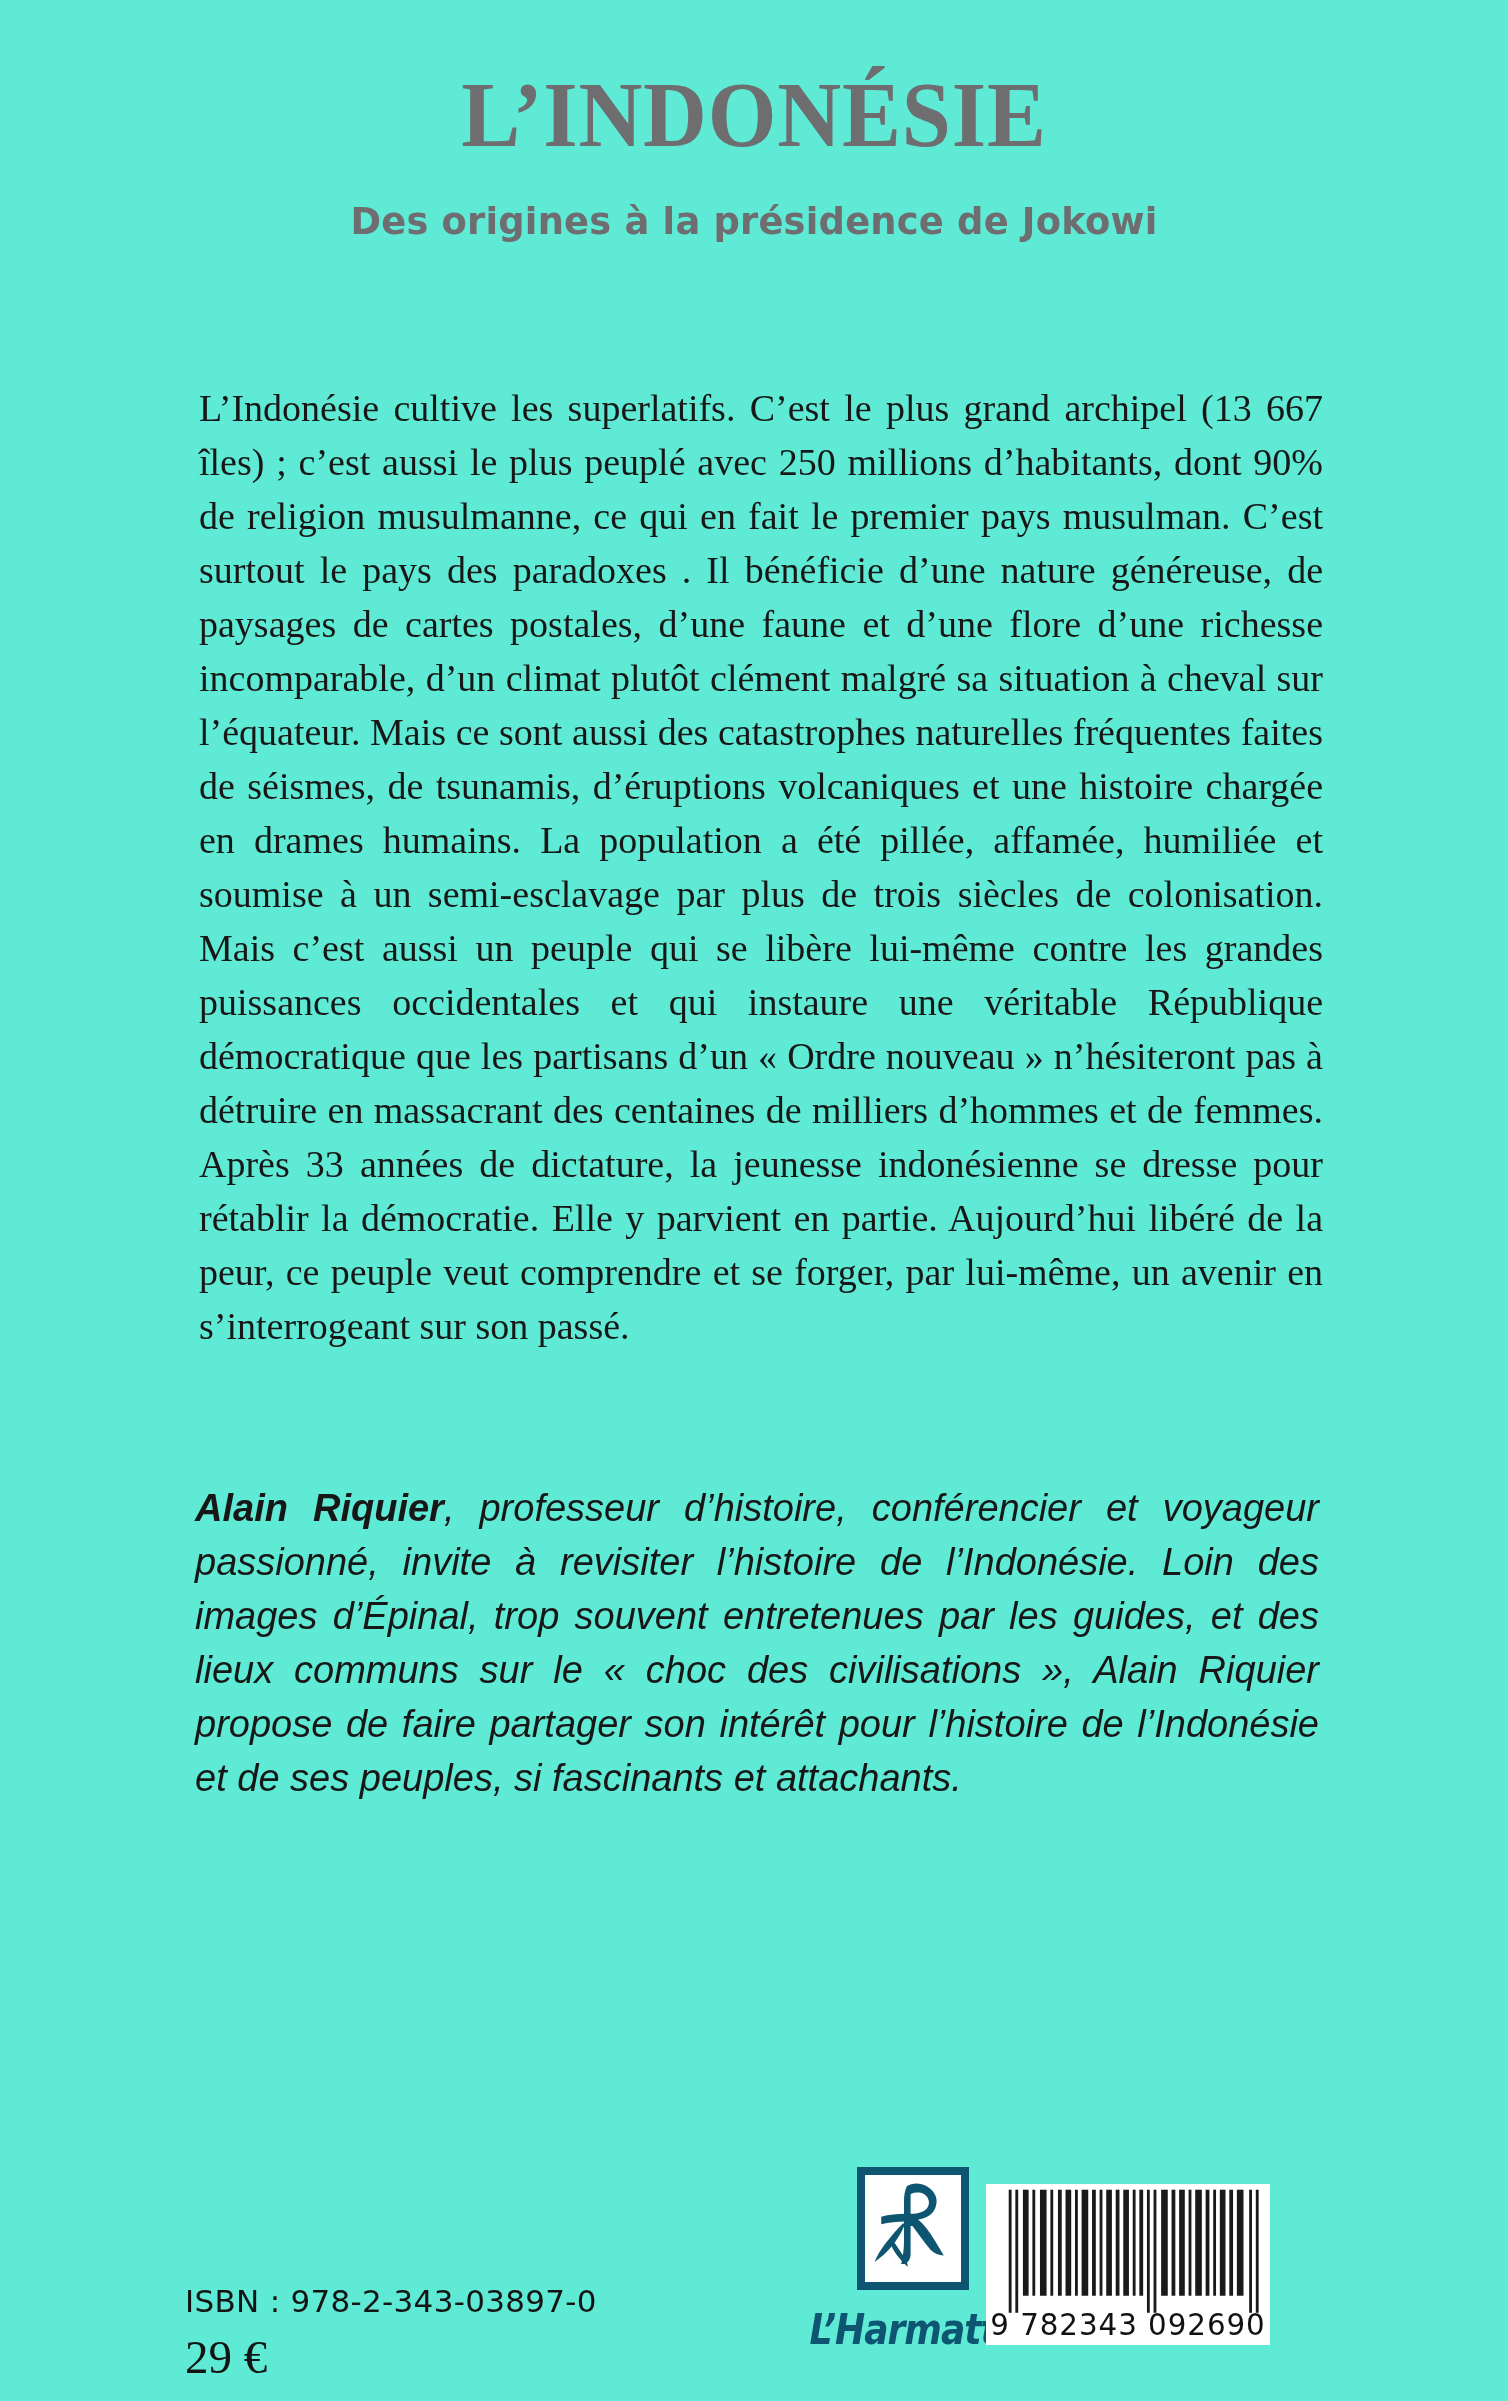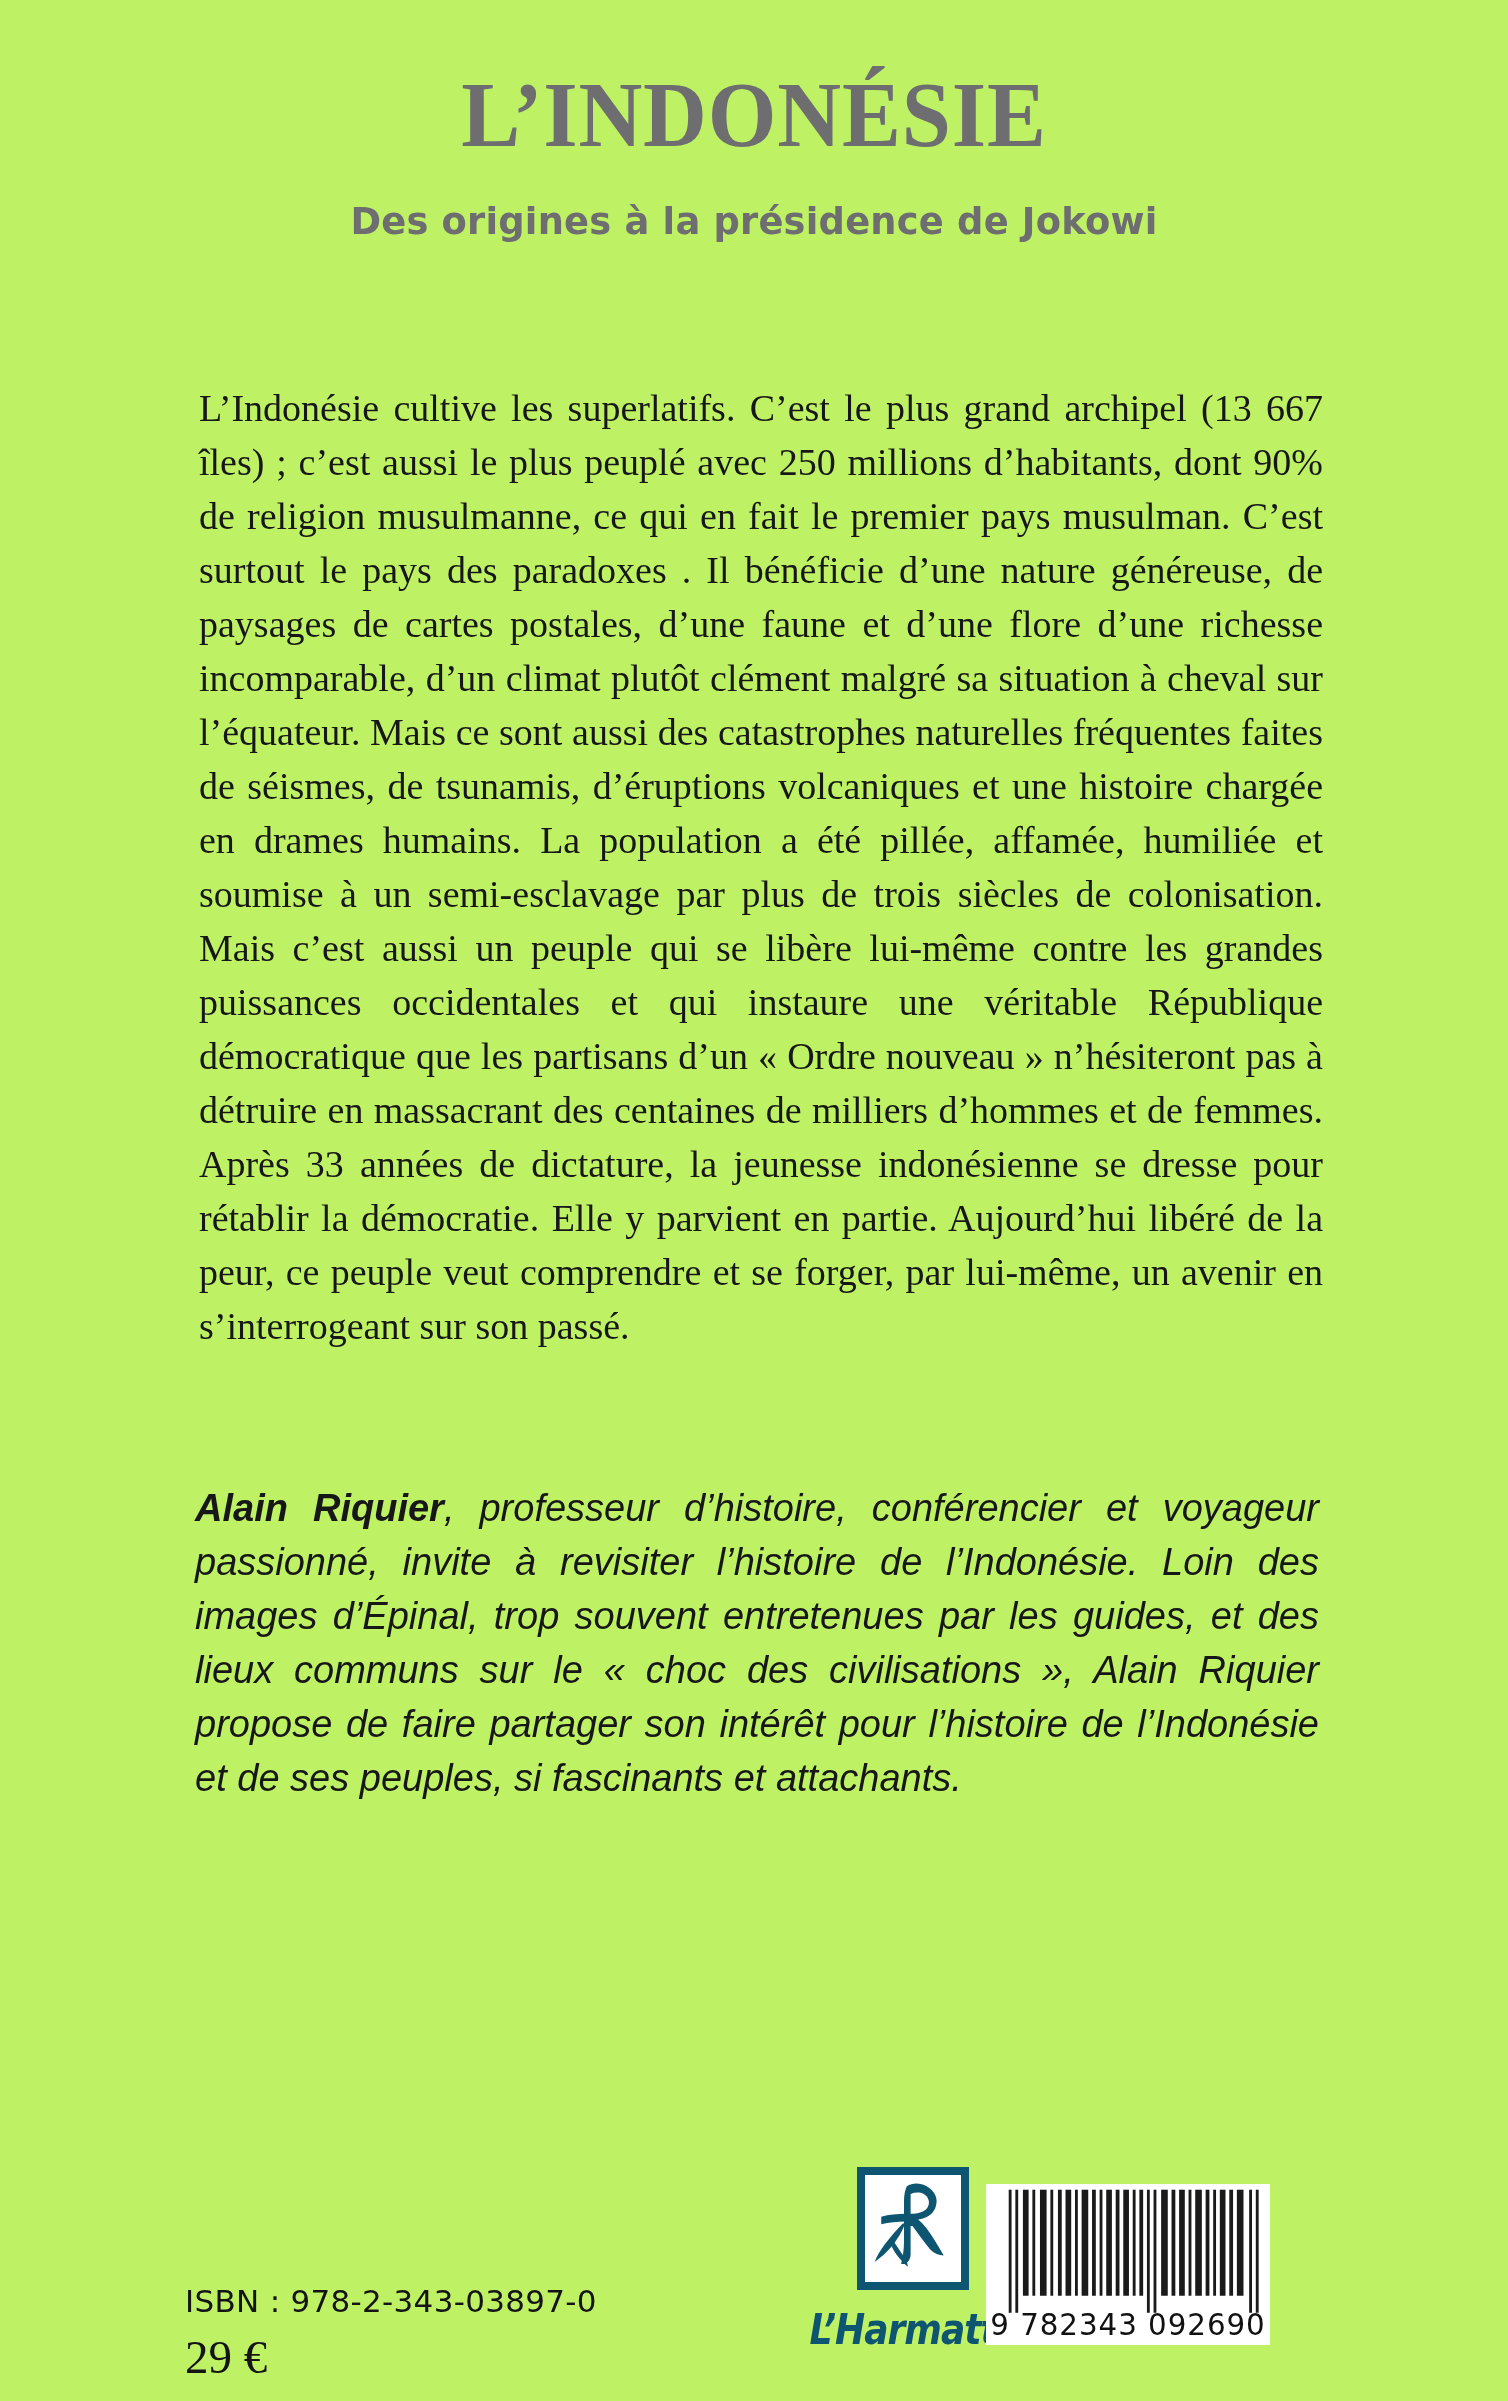--- a/index.html
+++ b/index.html
@@ -11,21 +11,21 @@
     width: 1508px;
     height: 2402px;
     position: relative;
     font-family: "Liberation Serif", serif;
     overflow: hidden;
   }
 
   .page {
     position: absolute;
     inset: 0;
-    background: #bef264;
+    background: #5eead4;
   }
 
   
   .title-block {
     position: absolute;
     top: 68px;
     left: 0;
     width: 1508px;
     text-align: center;
   }

